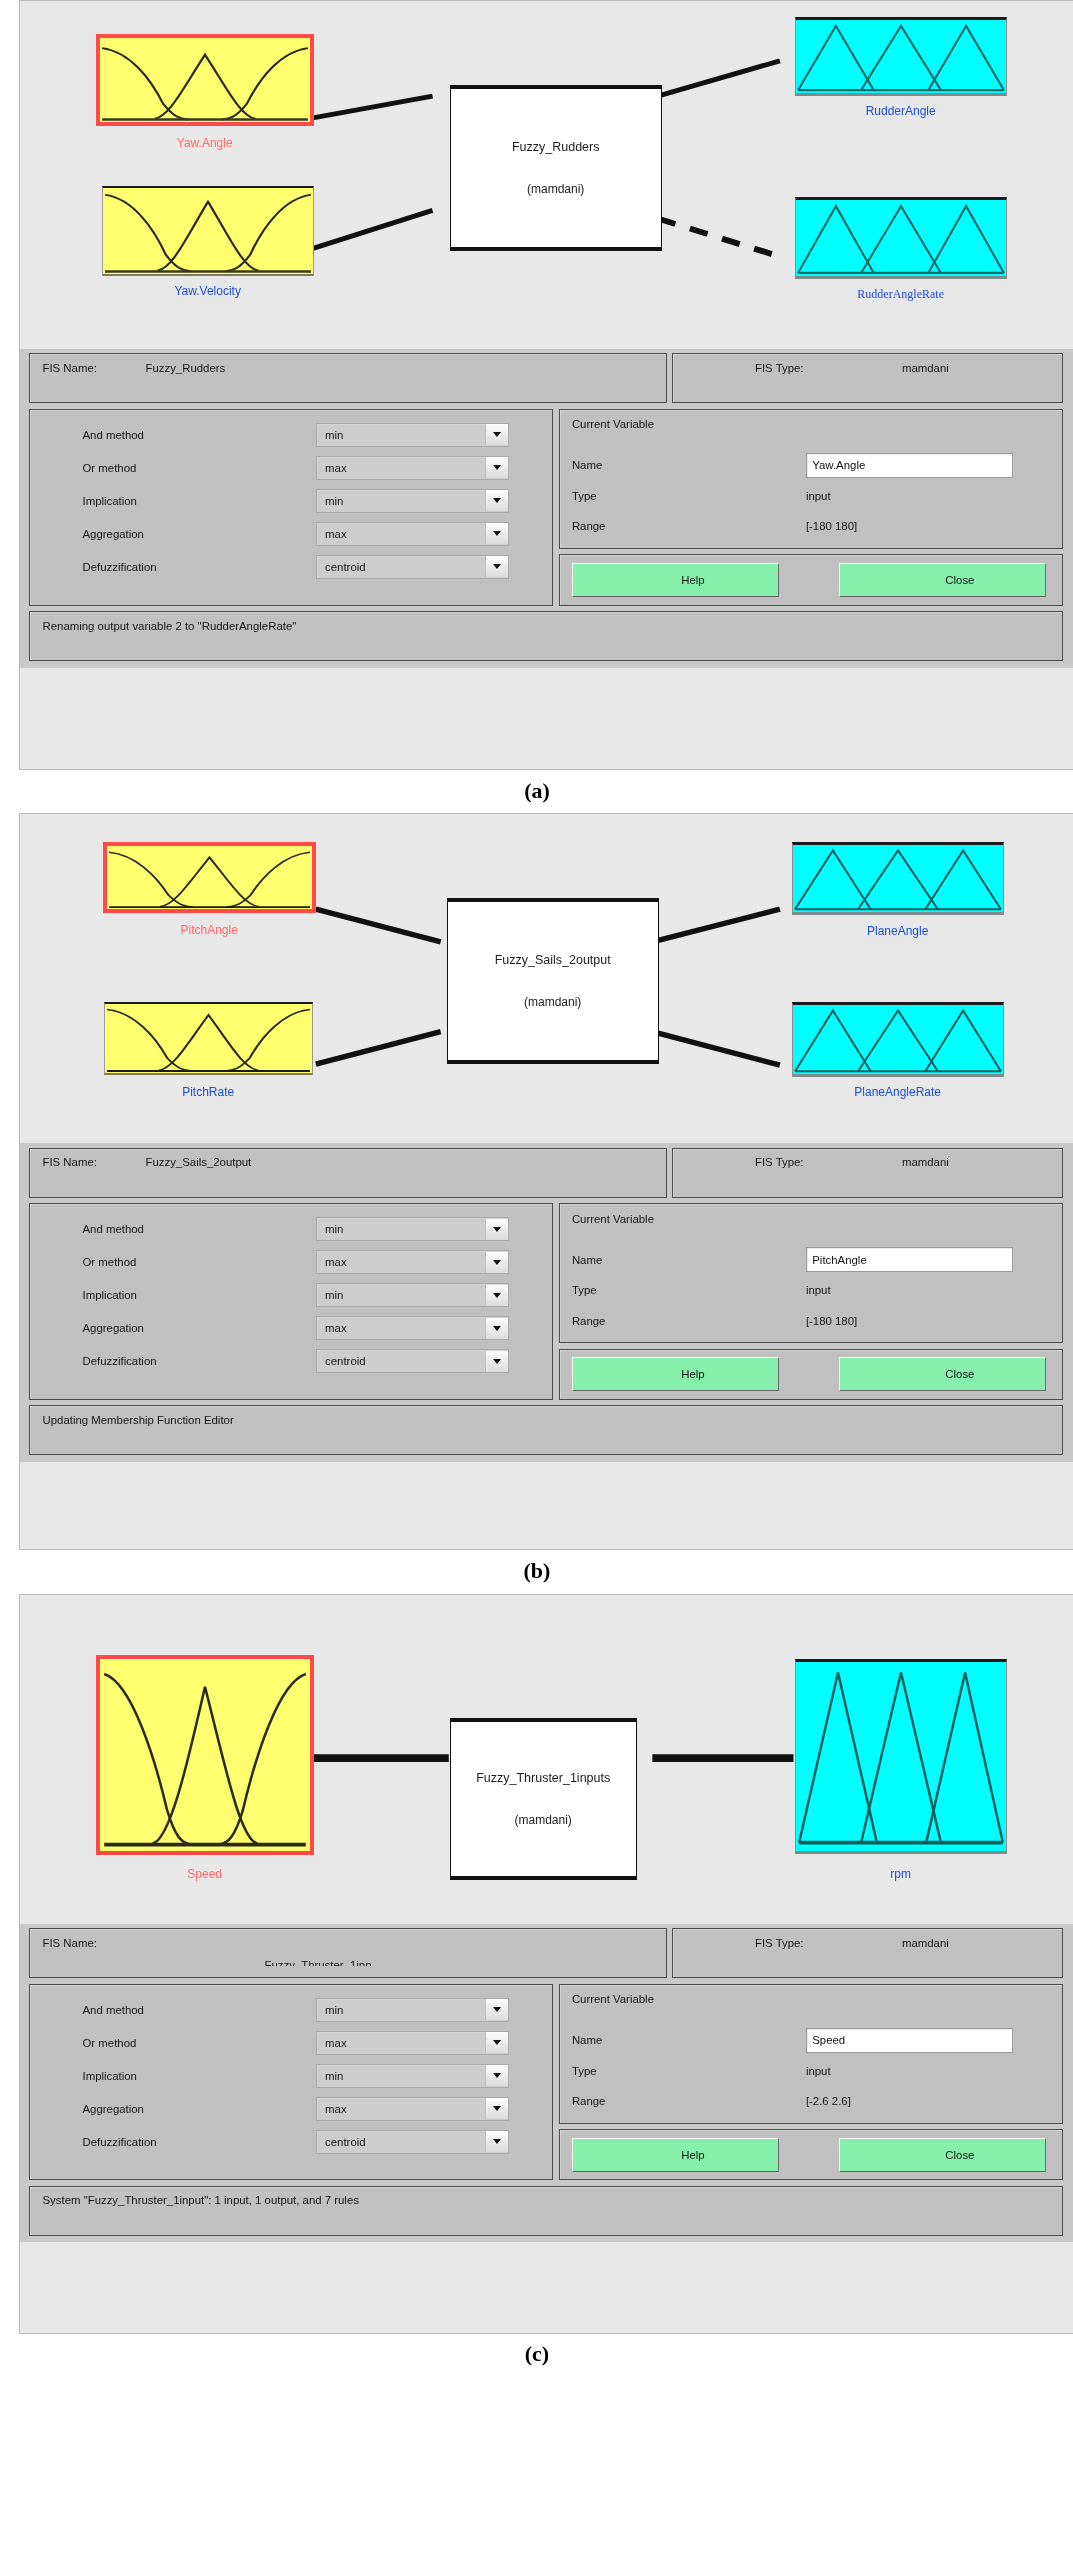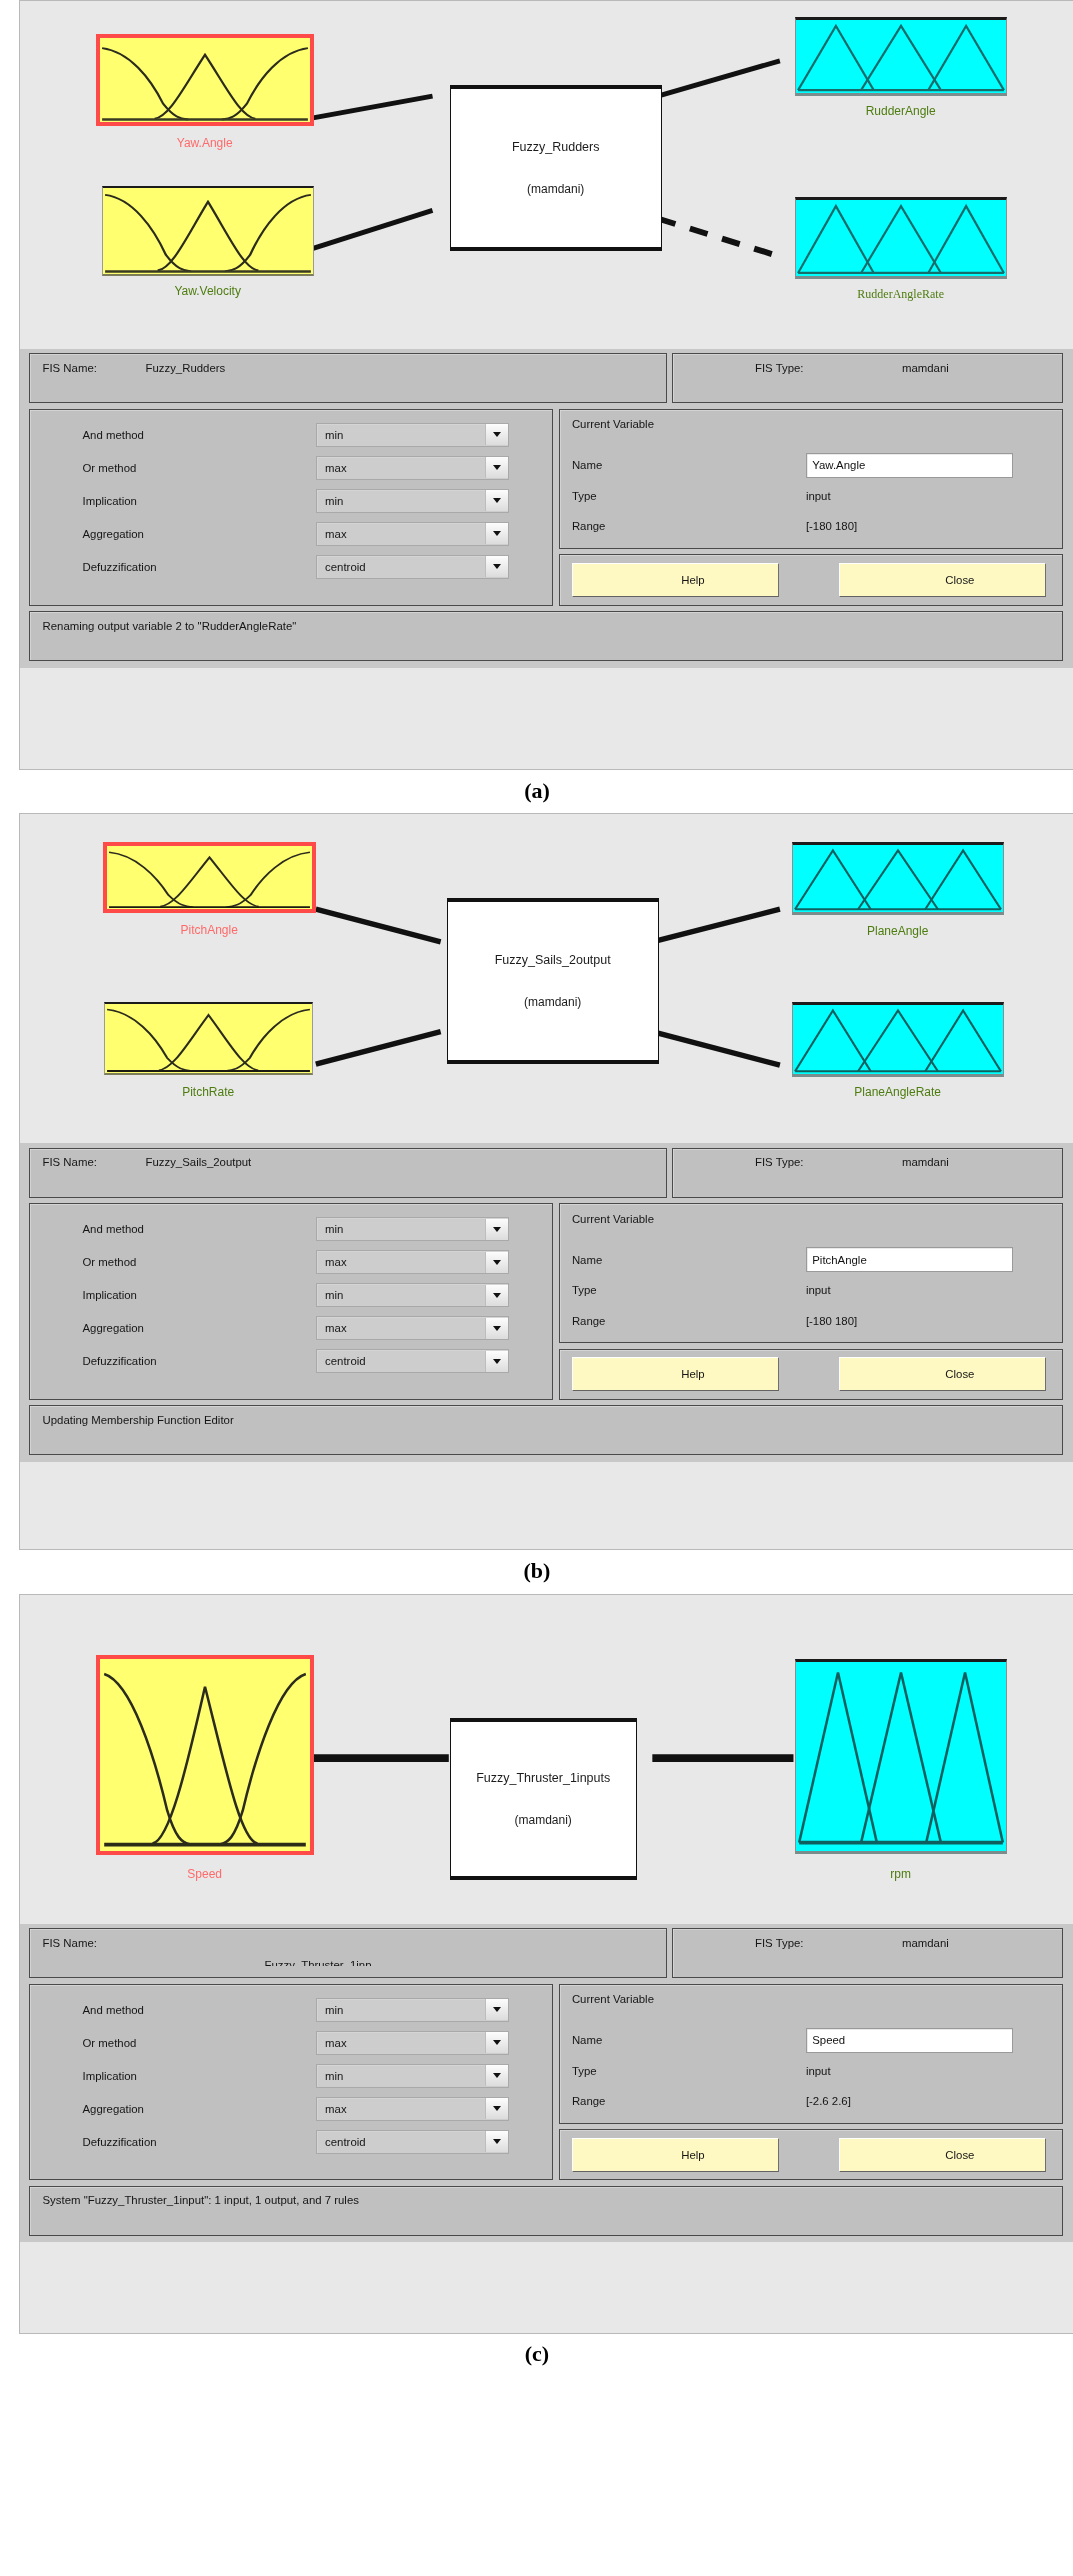--- a/index.html
+++ b/index.html
@@ -54,21 +54,21 @@
     border-left:1.1px solid #8d8d8d;
     border-right:1.6px solid #8d8d8d;
     border-bottom:3.8px solid #7a8c8c;
   }
   .mfbox svg{display:block;width:100%;height:100%;}
 
   .boxlabel{
     position:absolute;
     text-align:center;
     font-size:12px;
-    color:#4d7c0f;
+    color:#1d4ed8;
     white-space:nowrap;
   }
   .boxlabel.sel{color:#ff6a6a;}
 
   .engine{
     position:absolute;
     background:#ffffff;
     border-top:4.9px solid #111;
     border-bottom:4.9px solid #111;
     border-left:1.6px solid #111;
@@ -144,21 +144,21 @@
     border:0.5px solid #9a9a9a;
     box-shadow:inset 0.5px 0.5px 0 #d4d4d4;
     display:flex;align-items:center;
     box-sizing:border-box;
   }
   .namefield span{font-size:11.4px;color:#111;margin-left:5.4px;}
 
   .btnrow{padding:7.6px 12px;display:flex;gap:60px;}
   .btn{
     width:207px;height:34px;
-    background:#fef9c3;
+    background:#86efac;
     border-top:1.6px solid #ffffff;
     border-left:1.6px solid #fdfdfd;
     border-right:1.6px solid #6f6f6f;
     border-bottom:1.6px solid #636363;
     display:flex;align-items:center;justify-content:center;
     font-size:11.4px;color:#151515;
     box-sizing:border-box;
     cursor:default;
     padding-left:35px;
   }

